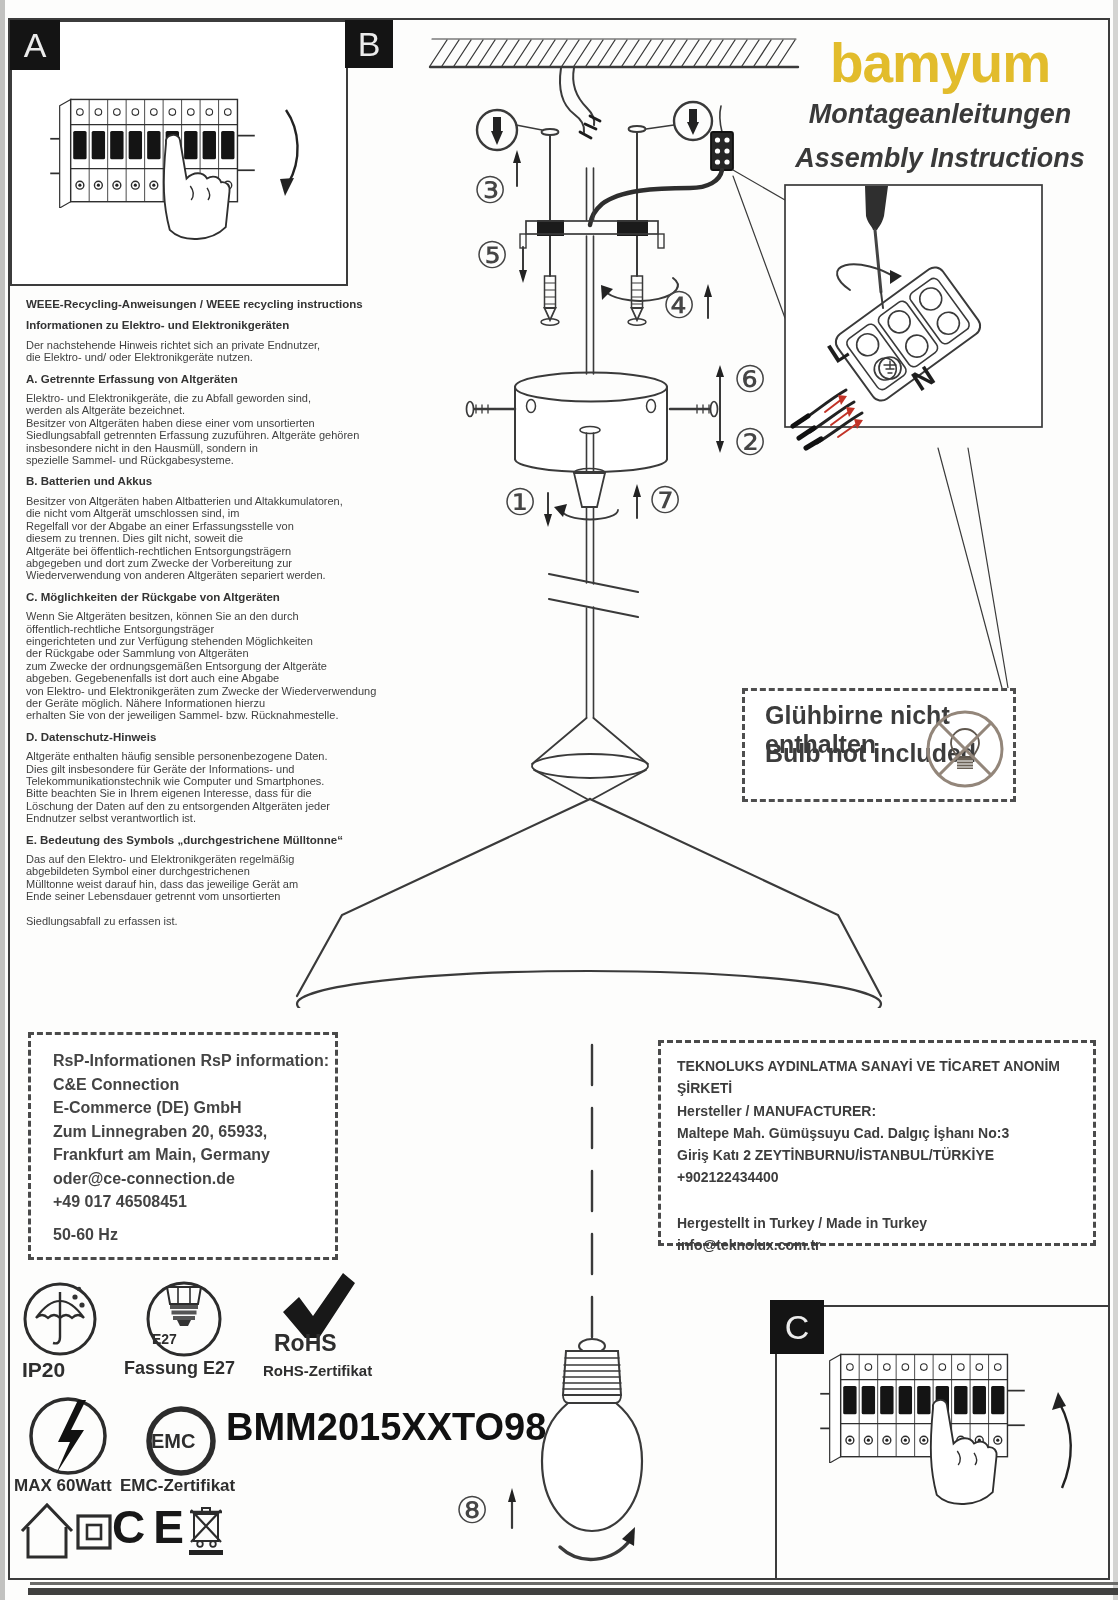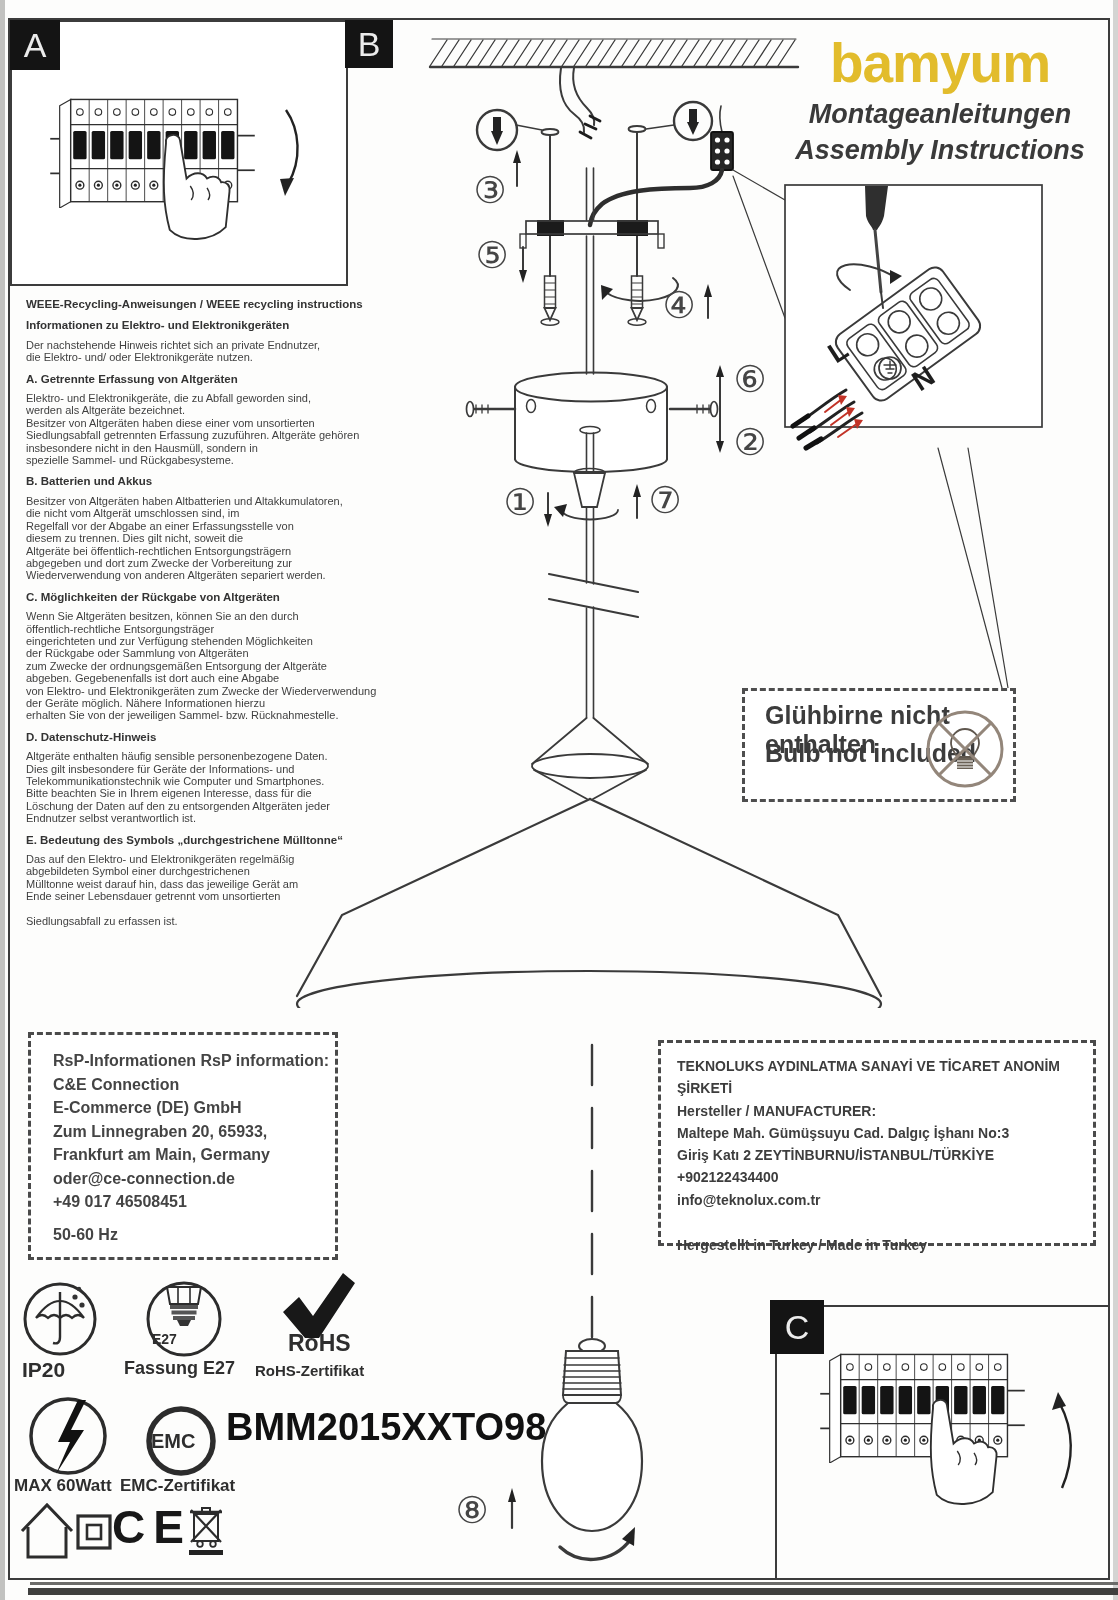--- a/index.html
+++ b/index.html
@@ -132,21 +132,21 @@
     <use href="#hand" x="110" y="48" width="112" height="140"></use>
     <path d="M258,28 C272,48 274,78 260,102" fill="none" stroke="#222" stroke-width="2.4"></path>
     <polygon points="252,97 266,96 257,114" fill="#222"></polygon>
   </svg>
 
   <div class="sq sqB">B</div>
 
   <div class="logo-block">
     <div class="brand">bamyum</div>
     <div class="doc-title">Montageanleitungen</div>
-    <div class="doc-title" style="margin-top:4px">Assembly Instructions</div>
+    <div class="doc-title" style="margin-top:12px">Assembly Instructions</div>
   </div>
 
   <div class="weee">
     <h4>WEEE-Recycling-Anweisungen / WEEE recycling instructions</h4>
     <h4>Informationen zu Elektro- und Elektronikgeräten</h4>
     <p>Der nachstehende Hinweis richtet sich an private Endnutzer,
  die Elektro- und/ oder Elektronikgeräte nutzen.</p>
     <h4>A. Getrennte Erfassung von Altgeräten</h4>
     <p>Elektro- und Elektronikgeräte, die zu Abfall geworden sind,
  werden als Altgeräte bezeichnet.
@@ -388,22 +388,22 @@
     <div>+49 017 46508451</div>
     <div style="margin-top:9px">50-60 Hz</div>
   </div>
 
   <div class="dashbox manu">
     <div>TEKNOLUKS AYDINLATMA SANAYİ VE TİCARET ANONİM ŞİRKETİ</div>
     <div>Hersteller / MANUFACTURER:</div>
     <div>Maltepe Mah. Gümüşsuyu Cad. Dalgıç İşhanı No:3</div>
     <div>Giriş Katı 2 ZEYTİNBURNU/İSTANBUL/TÜRKİYE</div>
     <div>+902122434400</div>
+    <div style="margin-top:23px">Hergestellt in Turkey / Made in Turkey</div>
     <div>info@teknolux.com.tr</div>
-    <div style="margin-top:23px">Hergestellt in Turkey / Made in Turkey</div>
   </div>
 
   <svg class="abs" style="left:20px;top:1270px" width="360" height="292" viewBox="0 0 360 292">
     <g fill="none" stroke="#2c2c2c" stroke-width="3">
 
       <g>
         <circle cx="40" cy="49" r="35"></circle>
         <path d="M16,48 Q40,14 64,48 Q58,42 52,48 Q46,42 40,48 Q34,42 28,48 Q22,42 16,48 Z" stroke-width="2.2"></path>
         <path d="M40,22 V48 M40,48 V67 Q40,75 33,73" stroke-width="2.4"></path>
         <circle cx="55" cy="27" r="2.6" fill="#333" stroke="none"></circle>
@@ -448,22 +448,22 @@
         <circle cx="193" cy="274" r="2.8" stroke-width="1.8"></circle>
         <path d="M171,240 L201,272 M201,240 L171,272" stroke-width="2.2"></path>
         <rect x="169" y="280" width="34" height="5" fill="#222" stroke="none"></rect>
       </g>
     </g>
   </svg>
 
   <div class="cert-label" style="left:152px;top:1331px;width:64px;font-size:14px">E27</div>
   <div class="cert-label" style="left:22px;top:1358px;width:80px;font-size:21px">IP20</div>
   <div class="cert-label" style="left:124px;top:1358px;width:120px;font-size:18px">Fassung E27</div>
-  <div class="cert-label" style="left:288px;top:1330px;width:90px;font-size:23px">RoHS</div>
-  <div class="cert-label" style="left:255px;top:1362px;width:130px;font-size:15px">RoHS-Zertifikat</div>
+  <div class="cert-label" style="left:274px;top:1330px;width:90px;font-size:23px">RoHS</div>
+  <div class="cert-label" style="left:263px;top:1362px;width:130px;font-size:15px">RoHS-Zertifikat</div>
   <div class="cert-label" style="left:14px;top:1476px;width:100px;font-size:17px">MAX 60Watt</div>
   <div class="cert-label" style="left:120px;top:1476px;width:120px;font-size:17px">EMC-Zertifikat</div>
   <div class="cert-label" style="left:151px;top:1430px;width:60px;font-size:20px">EMC</div>
   <div class="ce">CE</div>
   <div class="model">BMM2015XXTO98</div>
 
   <svg class="abs" style="left:420px;top:1020px" width="300" height="560" viewBox="0 0 300 560">
     <g fill="none" stroke="#3a3a3a" stroke-width="2" stroke-linecap="round">
       <line x1="172" y1="25" x2="172" y2="322" stroke-width="2.4" stroke-dasharray="40 23"></line>
       <g>

